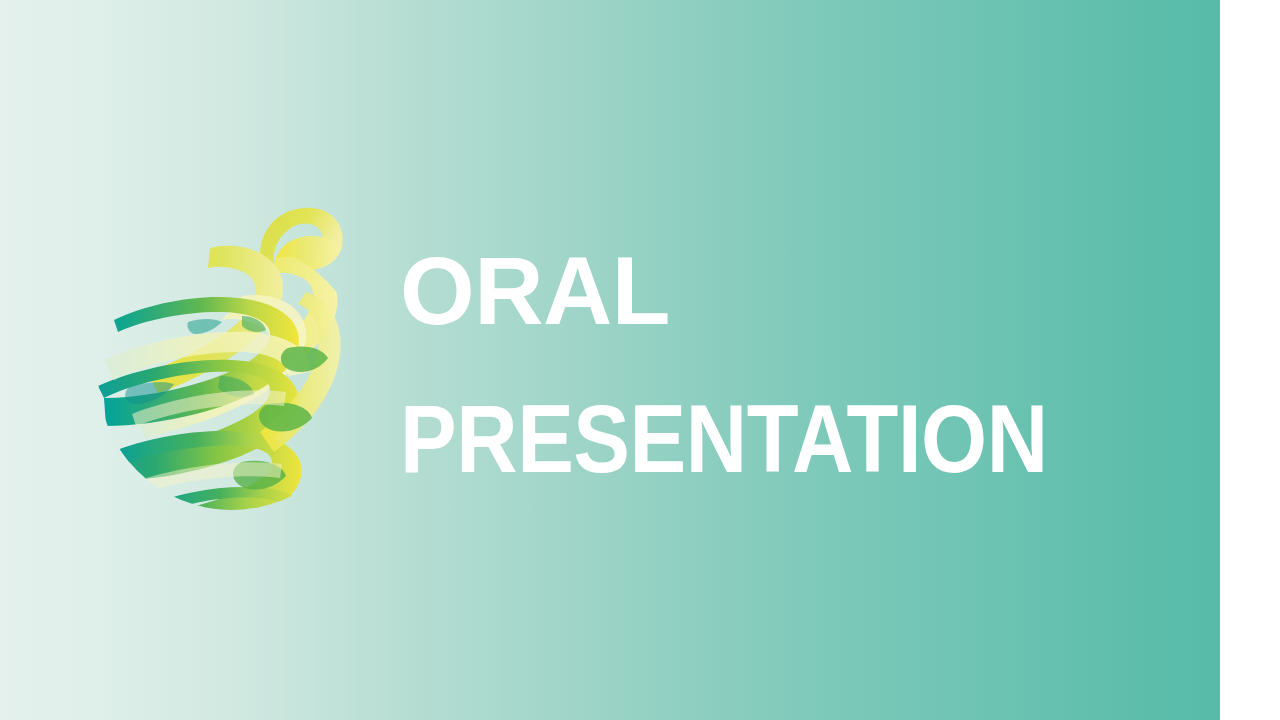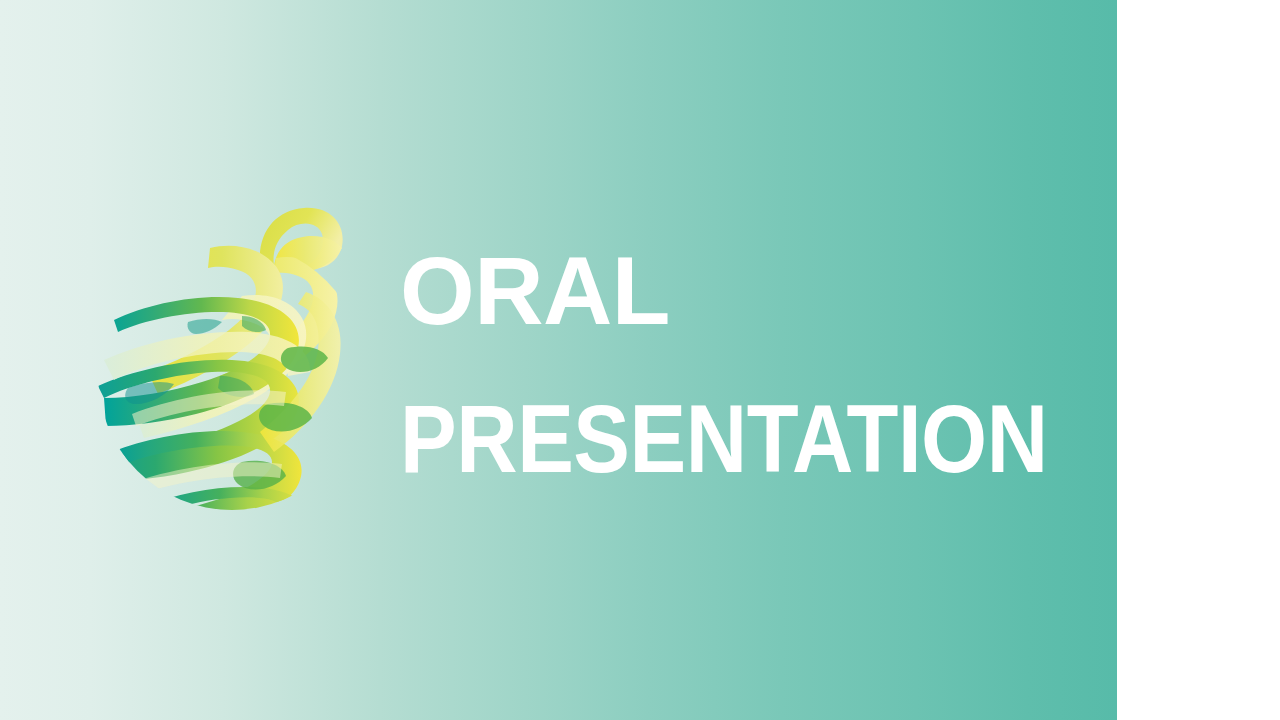--- a/index.html
+++ b/index.html
@@ -9,21 +9,21 @@
     height: 720px;
     overflow: hidden;
   }
 
   body {
     font-family: "Liberation Sans", sans-serif;
   }
 
   .slide {
     position: relative;
-    width: 1117px;
+    width: 1220px;
     height: 720px;
     background: linear-gradient(
       to right,
       #e4f1ed 0%,
       #dfefea 8%,
       #cfe8e0 20%,
       #b5ddd2 34%,
       #9fd5c8 47%,
       #8ccec0 58%,
       #7ac8b8 70%,

